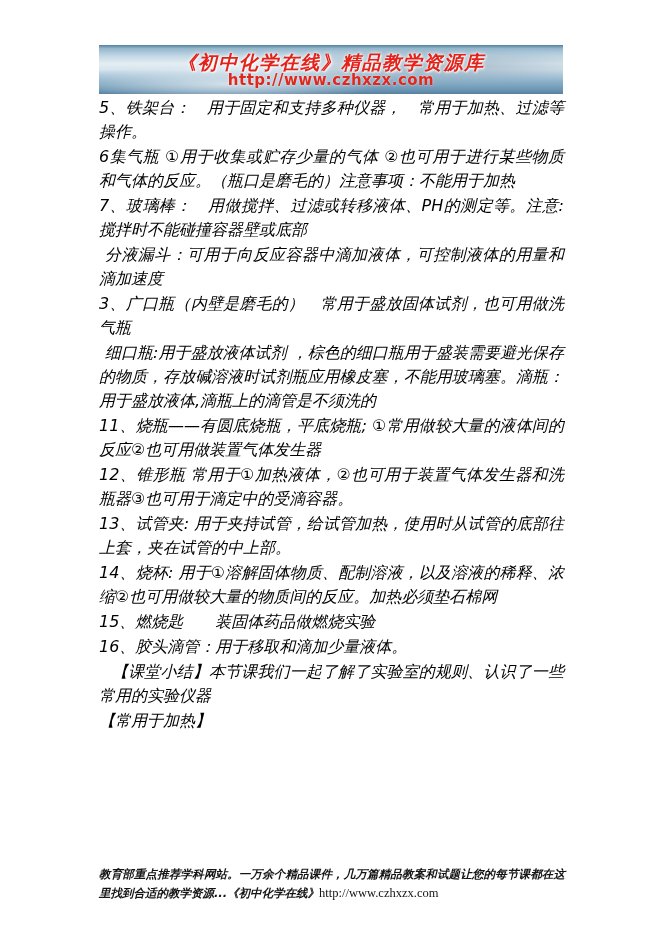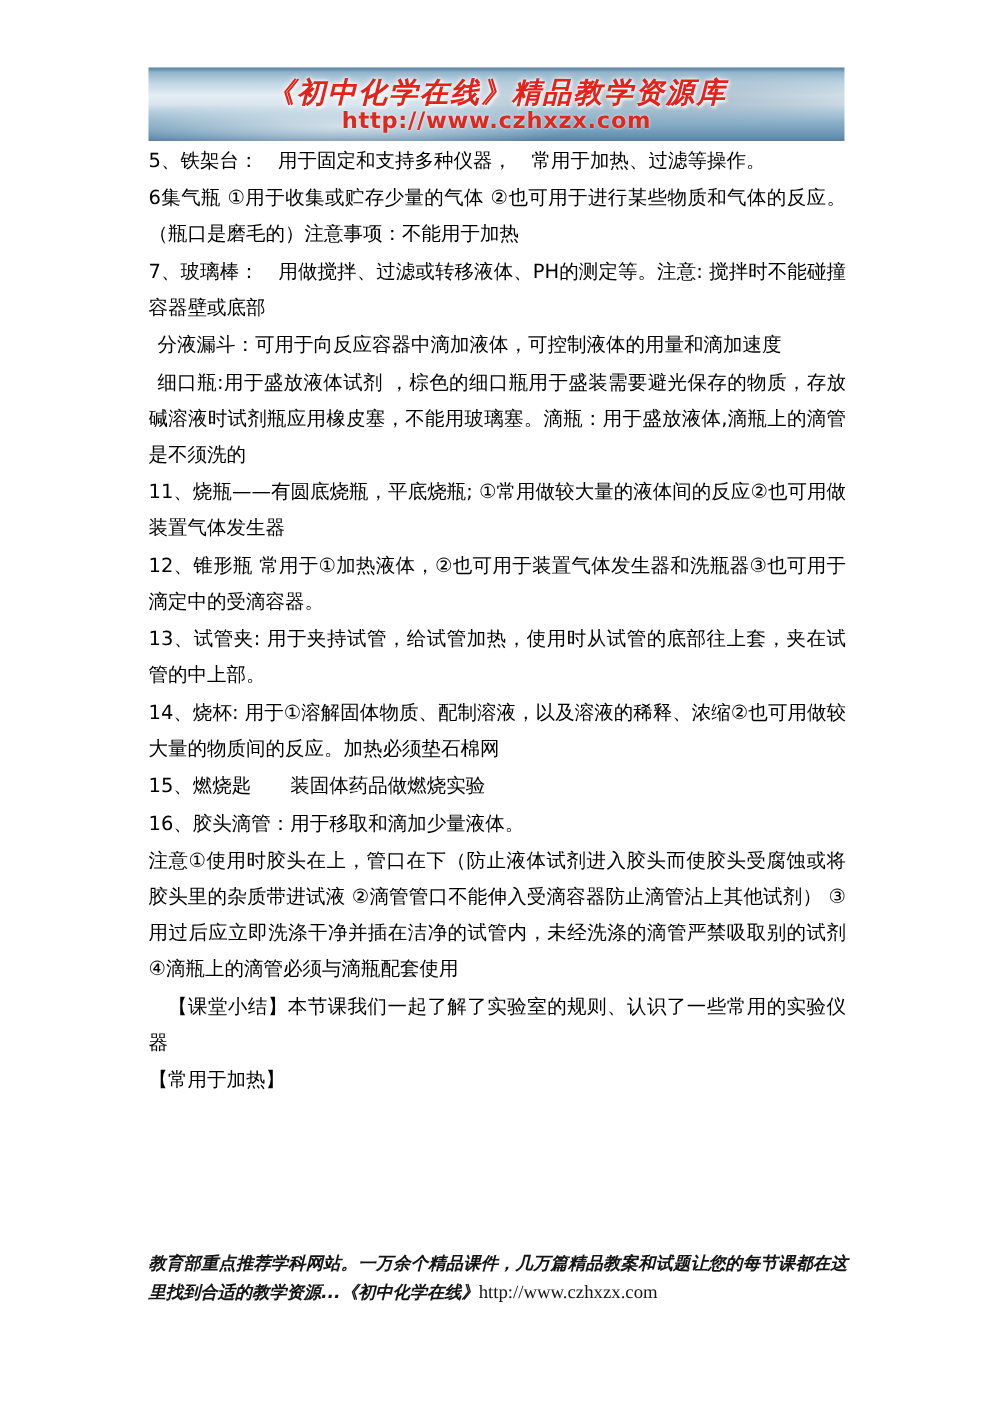--- a/index.html
+++ b/index.html
@@ -32,29 +32,30 @@
     color:#e0271e;letter-spacing:0.5px;
     text-shadow:0 0 2px rgba(255,255,255,0.85);
     white-space:nowrap;
   }
   
   .content{
     position:absolute;left:99px;top:96px;width:465px;
   }
   .content p{
     margin:0 0 1px 0;
-    font-size:13px;line-height:24px;
+    font-size:16px;line-height:24px;
     text-align:justify;text-justify:inter-ideograph;
     word-break:break-all;
+    font-style:italic;
   }
   .ind-1{text-indent:13px;}
   .ind-h{text-indent:6px;}
   
   .footer{
-    position:absolute;left:99px;top:833px;width:466px;
+    position:absolute;left:99px;top:865px;width:466px;
     font-size:11.5px;line-height:19px;
     font-weight:bold;font-style:italic;color:#141414;
     text-align:justify;word-break:break-all;
   }
   .footer-url{
     font-style:normal;font-weight:normal;
     font-family:"Liberation Serif","DejaVu Serif",serif;
     font-size:12.5px;
   }
 </style>
@@ -66,28 +67,28 @@
   <div class="banner">
     <div class="banner-title">《初中化学在线》精品教学资源库</div>
     <div class="banner-url">http://www.czhxzx.com</div>
   </div>
 
   <div class="content">
     <p>5、铁架台：　用于固定和支持多种仪器，　常用于加热、过滤等操作。</p>
     <p>6集气瓶 ①用于收集或贮存少量的气体 ②也可用于进行某些物质和气体的反应。（瓶口是磨毛的）注意事项：不能用于加热</p>
     <p>7、玻璃棒：　用做搅拌、过滤或转移液体、PH的测定等。注意: 搅拌时不能碰撞容器壁或底部</p>
     <p class="ind-h">分液漏斗：可用于向反应容器中滴加液体，可控制液体的用量和滴加速度</p>
+    <p>3、广口瓶（内壁是磨毛的）　常用于盛放固体试剂，也可用做洗气瓶</p>
     <p class="ind-h">细口瓶:用于盛放液体试剂 ，棕色的细口瓶用于盛装需要避光保存的物质，存放碱溶液时试剂瓶应用橡皮塞，不能用玻璃塞。滴瓶：用于盛放液体,滴瓶上的滴管是不须洗的</p>
     <p>11、烧瓶——有圆底烧瓶，平底烧瓶; ①常用做较大量的液体间的反应②也可用做装置气体发生器</p>
     <p>12、锥形瓶  常用于①加热液体，②也可用于装置气体发生器和洗瓶器③也可用于滴定中的受滴容器。</p>
     <p>13、试管夹: 用于夹持试管，给试管加热，使用时从试管的底部往上套，夹在试管的中上部。</p>
     <p>14、烧杯: 用于①溶解固体物质、配制溶液，以及溶液的稀释、浓缩②也可用做较大量的物质间的反应。加热必须垫石棉网</p>
     <p>15、燃烧匙　　装固体药品做燃烧实验</p>
     <p>16、胶头滴管：用于移取和滴加少量液体。</p>
-    <p>注意①使用时胶头在上，管口在下（防止液体试剂进入胶头而使胶头受腐蚀或将胶头里的杂质带进试液 ②滴管管口不能伸入受滴容器防止滴管沾上其他试剂） ③用过后应立即洗涤干净并插在洁净的试管内，未经洗涤的滴管严禁吸取别的试剂 ④滴瓶上的滴管必须与滴瓶配套使用</p>
     <p class="ind-1">【课堂小结】本节课我们一起了解了实验室的规则、认识了一些常用的实验仪器</p>
     <p>【常用于加热】</p>
   </div>
 
   <div class="footer">
     <span>教育部重点推荐学科网站。一万余个精品课件，几万篇精品教案和试题让您的每节课都在这里找到合适的教学资源...《初中化学在线》</span><span class="footer-url">http://www.czhxzx.com</span>
   </div>
 
 </div>
 

